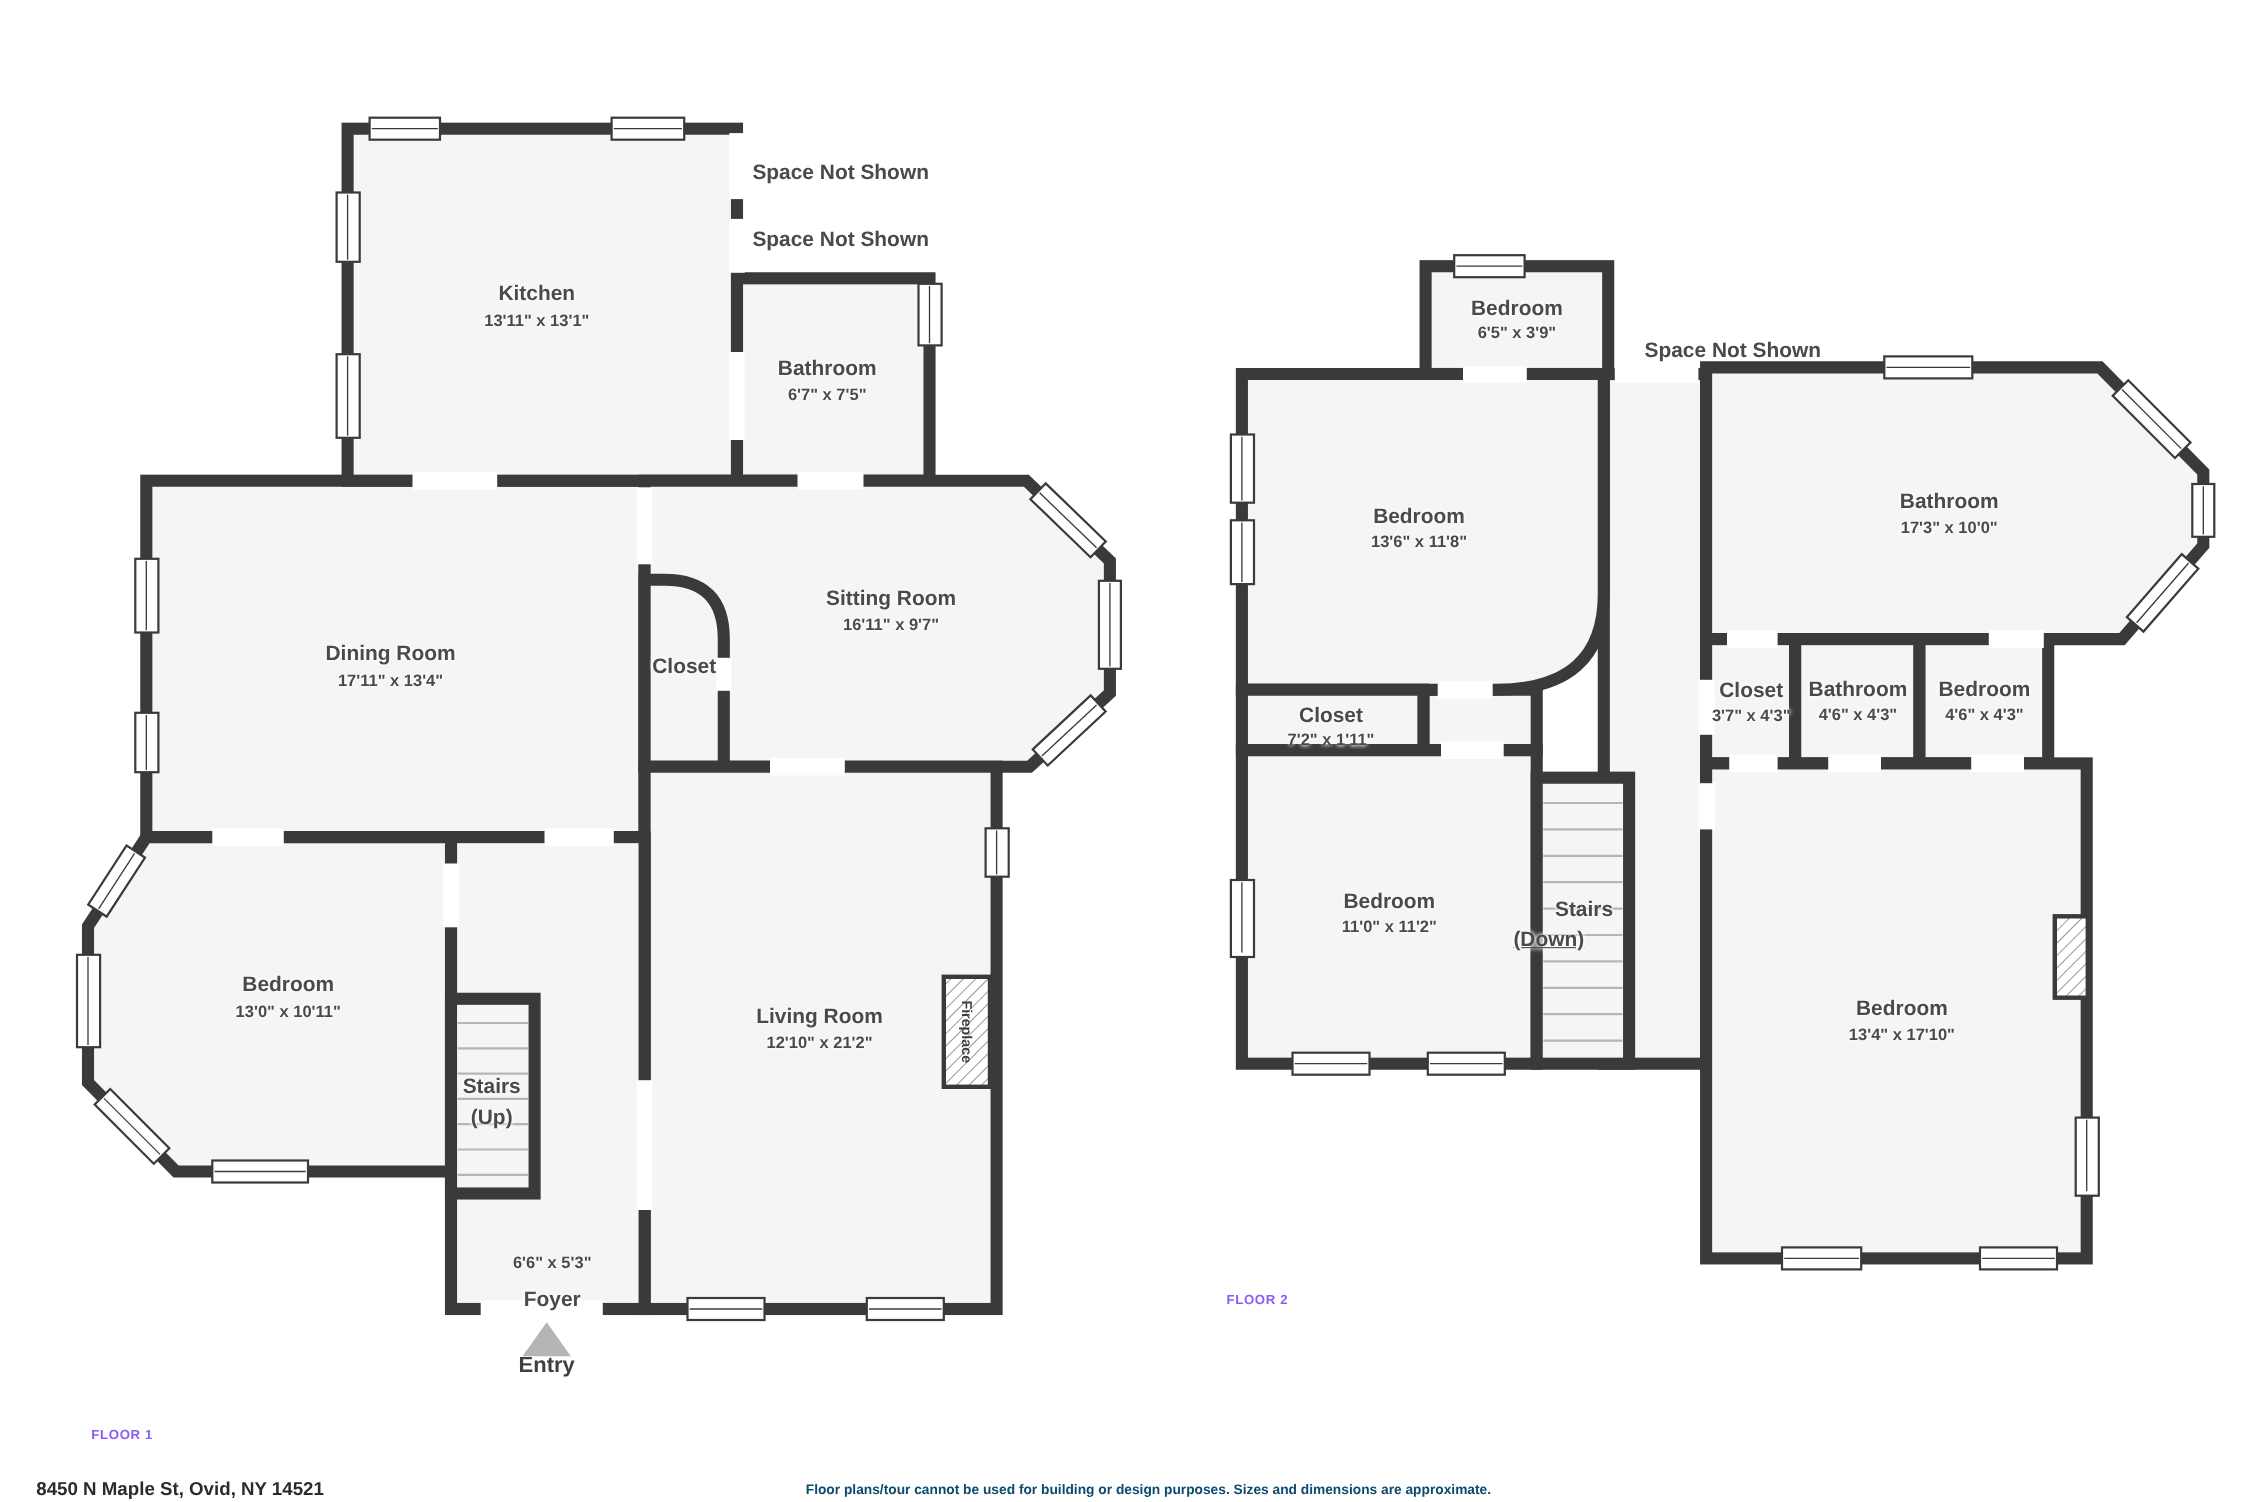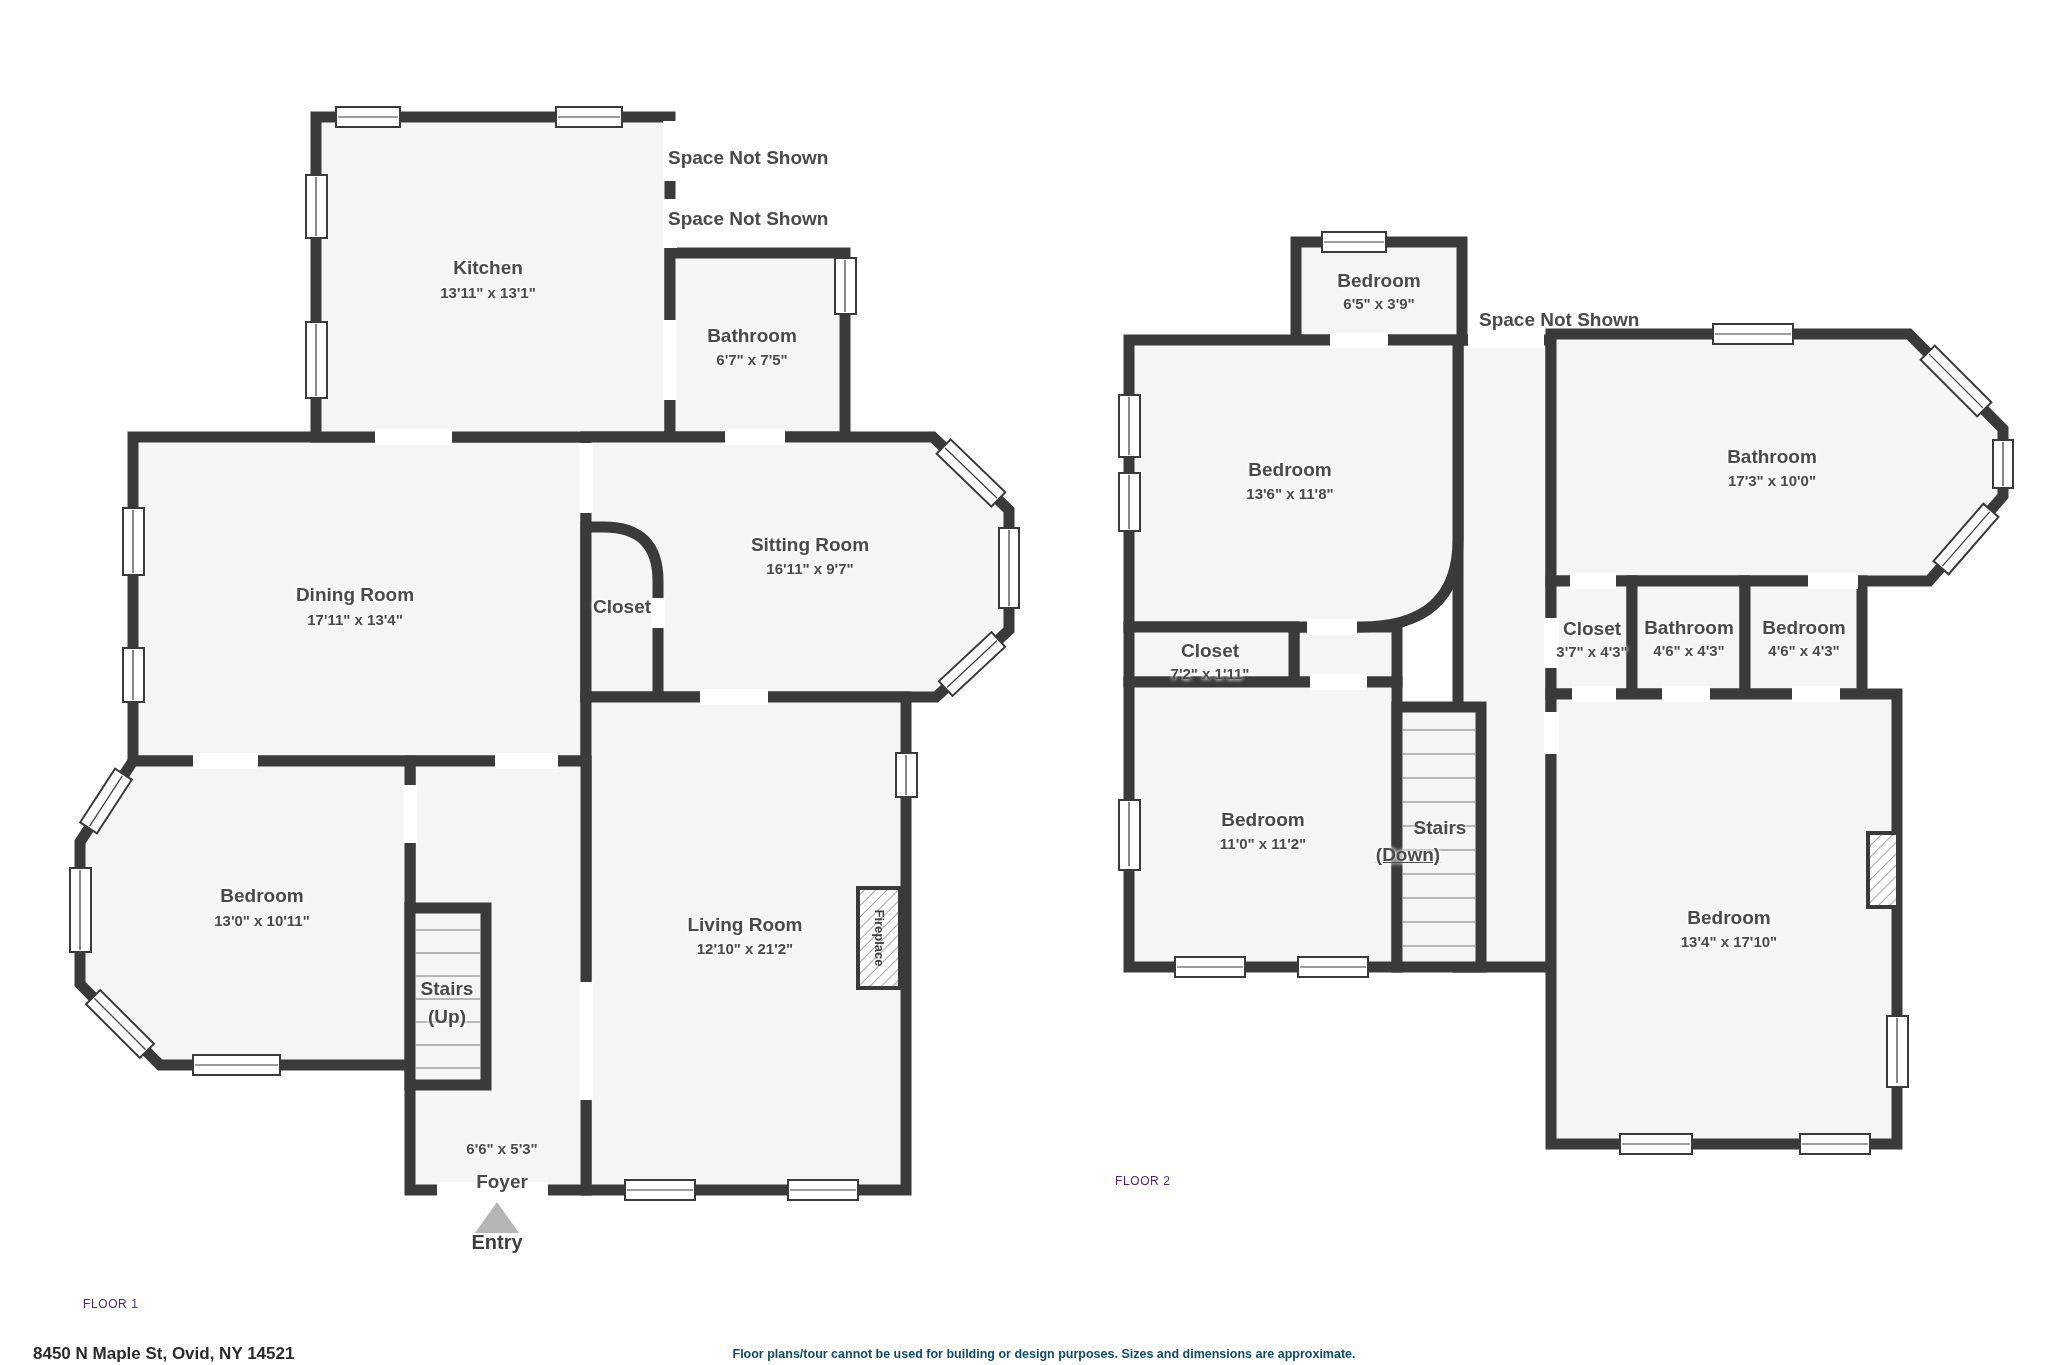--- a/index.html
+++ b/index.html
@@ -7,24 +7,24 @@
         font-family:"Liberation Sans","DejaVu Sans",sans-serif;}
   #plan-svg{position:absolute;left:0;top:0;}
   .room{fill:#f5f5f5;stroke:#3a3a3a;stroke-width:11;stroke-linejoin:miter;}
   .door{fill:#ffffff;}
   .win{fill:#ffffff;stroke:#3a3a3a;stroke-width:2;}
   .winline{stroke:#3a3a3a;stroke-width:1.2;}
   .tread{stroke:#b5b5b5;stroke-width:2;}
   .hatch{fill:url(#hatchp);stroke:#3a3a3a;stroke-width:4;}
   .lbl{position:absolute;transform:translate(-50%,-50%);text-align:center;color:#4a4a4a;
        white-space:nowrap;text-shadow:0 0 4px #fff,0 0 4px #fff;}
-  .lbl-left{position:absolute;transform:translateY(-50%);text-align:left;color:#4a4a4a;white-space:nowrap;}
+  .lbl-left{position:absolute;transform:translateY(-50%);text-align:left;color:#4a4a4a;white-space:nowrap;margin-left:16px;}
   .rname{font-size:19px;font-weight:bold;}
   .rdims{font-size:15px;font-weight:bold;}
-  .floor-tag{position:absolute;font-size:12px;font-weight:normal;color:#4c1d95;letter-spacing:.6px;}
+  .floor-tag{position:absolute;font-size:12px;font-weight:bold;color:#8b5cf6;letter-spacing:.6px;}
   .fireplace-lbl{position:absolute;transform:translate(-50%,-50%) rotate(90deg);font-size:13px;
        font-weight:bold;color:#3f3f3f;white-space:nowrap;}
   .entry-lbl{position:absolute;transform:translate(-50%,-50%);font-size:20px;font-weight:bold;color:#3f3f3f;}
   .addr{position:absolute;font-size:17px;font-weight:bold;color:#2b2b2b;}
   .disc{position:absolute;transform:translate(-50%,-50%);font-size:12.5px;font-weight:bold;color:#0c4a6e;}
 </style>
 </head>
 <body>
 
 <div id="page">

